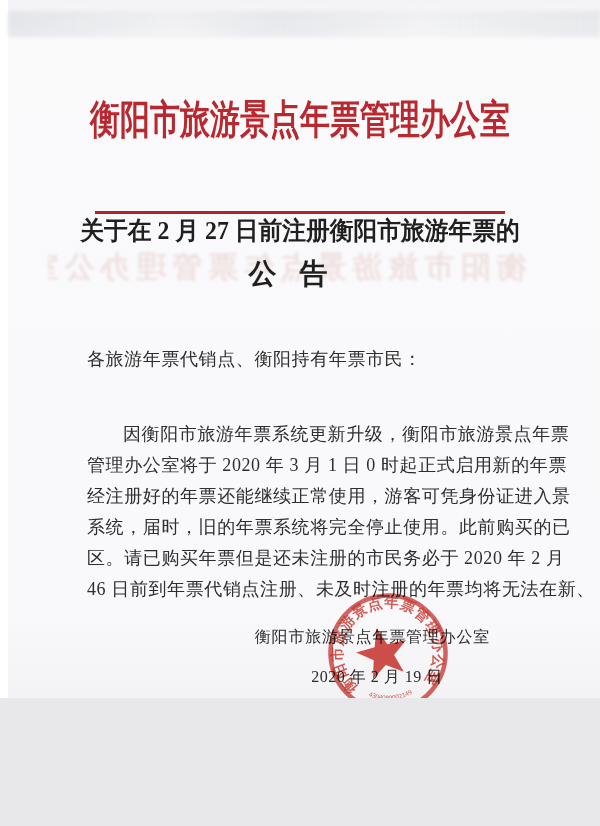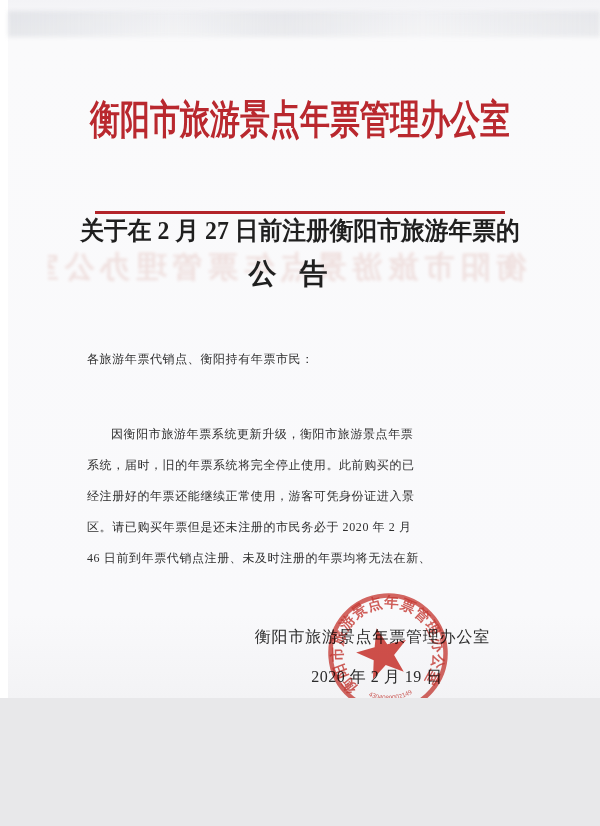--- a/index.html
+++ b/index.html
@@ -45,21 +45,21 @@
   .ghost{
     position:absolute;top:247px;left:48px;width:478px;height:52px;
     transform:scaleX(-1);
     font-size:30px;font-weight:bold;letter-spacing:6px;white-space:nowrap;
     color:#b5503f;opacity:.15;filter:blur(1.6px);
     overflow:hidden;
   }
   .body-block{position:absolute;top:344px;left:87px;width:430px;}
   .body-line{
     height:31px;line-height:31px;white-space:nowrap;
-    font-size:12px;letter-spacing:.6px;color:#2e2e2e;
+    font-size:18px;letter-spacing:.6px;color:#2e2e2e;
   }
   .body-line:nth-child(2){text-indent:2em;margin-top:44px;}
   .signature{
     position:absolute;top:627px;left:250px;width:240px;
     text-align:right;font-size:16px;letter-spacing:.8px;white-space:nowrap;color:#2c2c2c;
   }
   .date-line{
     position:absolute;top:667px;left:293px;width:168px;
     text-align:center;font-size:16px;letter-spacing:.5px;white-space:nowrap;color:#2c2c2c;
   }
@@ -84,22 +84,23 @@
 
   <div class="ghost">衡阳市旅游景点年票管理办公室</div>
 
   <div class="doc-title-1">关于在 2 月 27 日前注册衡阳市旅游年票的</div>
 
   <div class="doc-title-2">公 告</div>
 
   <div class="body-block" id="body-lines">
       <div class="body-line">各旅游年票代销点、衡阳持有年票市民：</div>
       <div class="body-line">因衡阳市旅游年票系统更新升级，衡阳市旅游景点年票</div>
+      <div class="body-line">管理办公室将于 2020 年 3 月 1 日 0 时起正式启用新的年票</div>
+      <div class="body-line">经注册好的年票还能继续正常使用，游客可凭身份证进入景</div>
       <div class="body-line">系统，届时，旧的年票系统将完全停止使用。此前购买的已</div>
-      <div class="body-line">经注册好的年票还能继续正常使用，游客可凭身份证进入景</div>
       <div class="body-line">区。请已购买年票但是还未注册的市民务必于 2020 年 2 月</div>
       <div class="body-line">46 日前到年票代销点注册、未及时注册的年票均将无法在新、</div>
     </div>
 
   <div class="signature">衡阳市旅游景点年票管理办公室</div>
 
   <div class="date-line">2020 年 2 月 19 日</div>
 
   <svg class="seal" viewBox="0 0 150 150">
     <circle cx="75" cy="75" r="57.5" fill="none" stroke="#c5261f" stroke-opacity="0.78" stroke-width="4.5"></circle>

